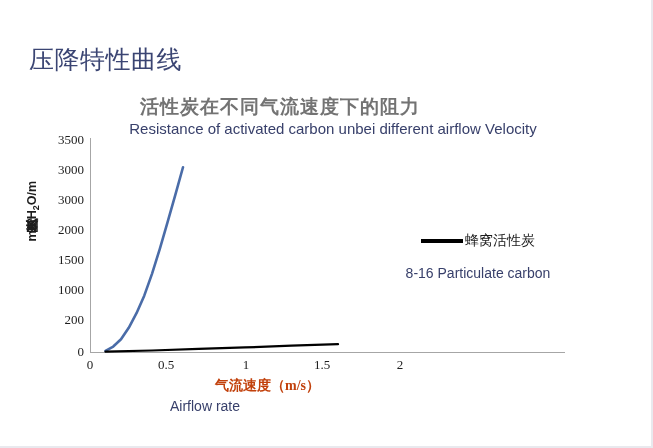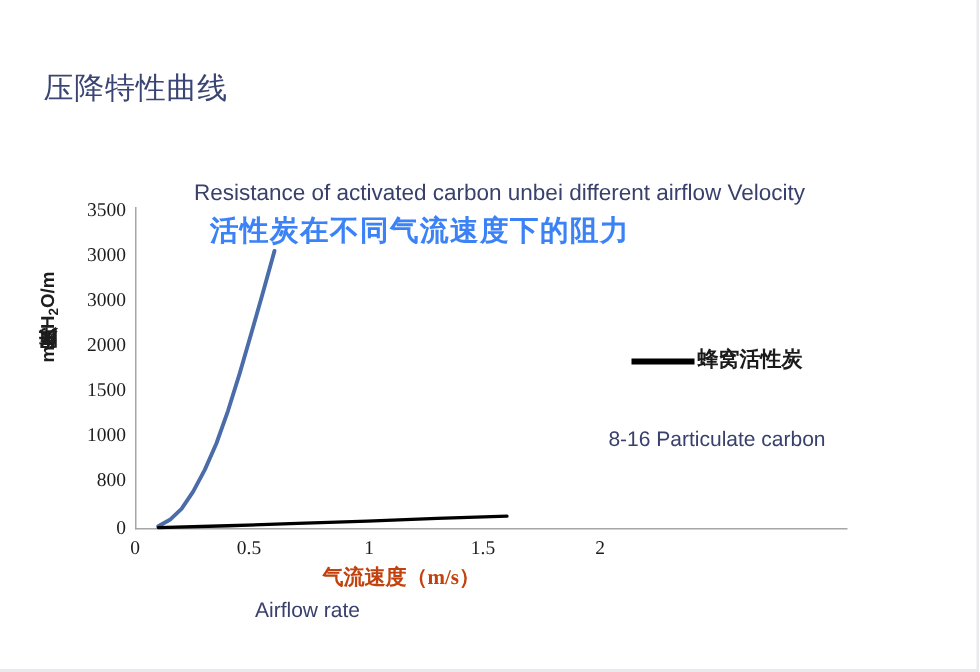--- a/index.html
+++ b/index.html
@@ -23,21 +23,21 @@
     position: absolute;
     background: #e9e9ee;
   }
   .frame-right  { right: 0; top: 0; width: 2px; height: 448px; }
   .frame-bottom { left: 0; bottom: 0; height: 2px; width: 653px; }
 
   #slide-title {
     position: absolute;
     left: 29px;
     top: 44px;
-    font-size: 20px;
+    font-size: 25px;
     line-height: 30px;
     letter-spacing: 0.5px;
     color: #3b4573;
     font-family: "Liberation Sans", sans-serif;
     white-space: nowrap;
   }
 
   
   #chart {
     position: absolute;
@@ -48,26 +48,25 @@
   }
 
   .chart-title-cn {
     position: absolute;
     left: 0;
     top: 10px;
     width: 560px;
     text-align: center;
     font-size: 19px;
     line-height: 24px;
-    color: #3b82f6;
+    color: #737373;
     font-family: "Liberation Serif", serif;
     font-weight: bold;
     letter-spacing: 1px;
     white-space: nowrap;
-    margin-top: 48px;
   }
   .chart-title-en {
     position: absolute;
     left: 0;
     top: 34px;
     width: 610px;
     text-align: center;
     font-size: 15px;
     line-height: 19px;
     color: #38406b;
@@ -192,30 +191,30 @@
     width: 42px;
     height: 0;
   }
   .legend-swatch.black { border-top: 4px solid #000000; }
   .legend-swatch.blue  { border-top: 3px solid #4a6ca8; }
   .legend-label-cn {
     font-size: 14px;
     line-height: 20px;
     color: #1b1b1b;
     font-family: "Liberation Serif", serif;
-    font-weight: bold;
+    font-weight: normal;
     white-space: nowrap;
   }
   .legend-caption-bottom {
     font-size: 14px;
     line-height: 18px;
     color: #38406b;
     font-family: "Liberation Sans", sans-serif;
     white-space: nowrap;
-    margin-top: 19px;
+    margin-top: 0;
   }
   .legend-gap { height: 12px; }
 
   svg.series-layer {
     position: absolute;
     left: 0;
     top: 0;
     width: 653px;
     height: 340px;
     overflow: visible;
@@ -238,21 +237,21 @@
 
     <div class="y-axis-title"><span>床层阻力mmH</span><sub>2</sub><span>O/m</span></div>
 
     <div class="ytick-wrap">
       <div class="ytick" style="top:48px">3500</div>
       <div class="ytick" style="top:78px">3000</div>
       <div class="ytick" style="top:108px">3000</div>
       <div class="ytick" style="top:138px">2000</div>
       <div class="ytick" style="top:168px">1500</div>
       <div class="ytick" style="top:198px">1000</div>
-      <div class="ytick" style="top:228px">800</div>
+      <div class="ytick" style="top:228px">200</div>
       <div class="ytick" style="top:260px">0</div>
     </div>
 
     <div class="axis-y-line"></div>
     <div class="axis-x-line"></div>
 
     <svg class="series-layer" viewBox="0 0 653 340" preserveAspectRatio="none">
       <polyline id="series-blue" fill="none" stroke="#4a6ca8" stroke-width="2.6" stroke-linecap="round" stroke-linejoin="round" points="105.50,265.79 113.25,261.55 121.00,254.28 128.75,242.77 136.50,228.23 144.25,210.67 152.00,188.86 159.75,164.03 167.50,137.38 175.25,110.12 183.00,82.26"></polyline>
       <polyline id="series-black" fill="none" stroke="#000000" stroke-width="2.2" stroke-linecap="round" stroke-linejoin="round" points="105.50,266.70 152.00,265.49 198.50,263.97 245.00,262.46 291.50,260.64 338.00,259.13"></polyline>
     </svg>

